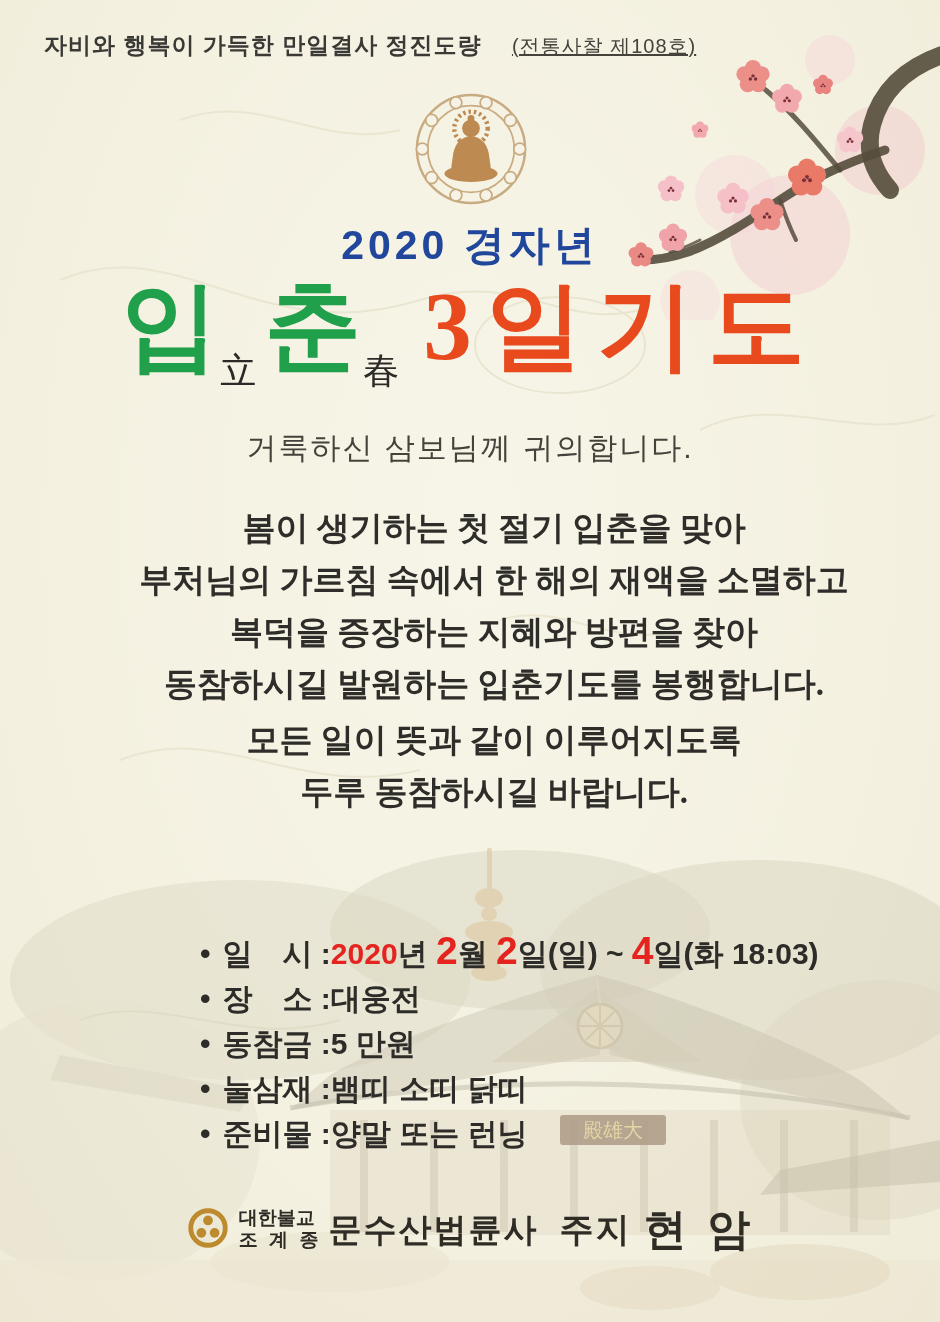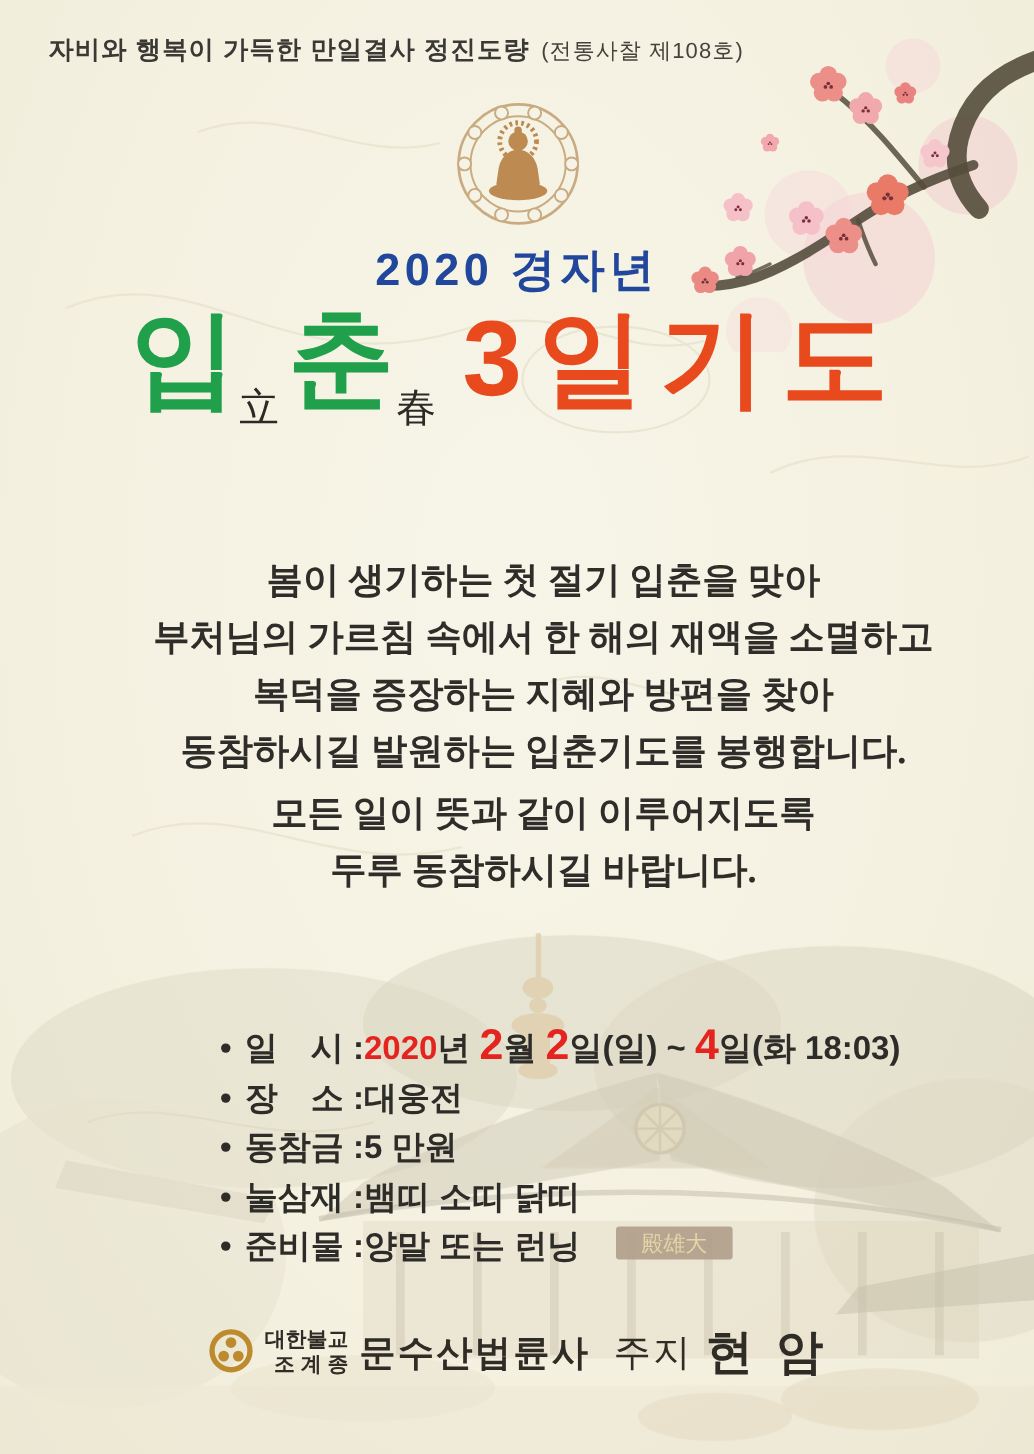--- a/index.html
+++ b/index.html
@@ -3,57 +3,57 @@
 <meta charset="utf-8">
 <style>
   html,body{margin:0;padding:0;}
   body{width:940px;height:1322px;font-family:"Liberation Sans",sans-serif;}
   .poster{position:relative;width:940px;height:1322px;overflow:hidden;
           background:radial-gradient(ellipse at 50% 40%, #f7f5e8 0%, #f4f1e1 60%, #efecd9 100%);}
   .layer{position:absolute;left:0;top:0;}
 
   
   .tagline{position:absolute;left:44px;top:30px;font-size:23px;color:#3b3935;letter-spacing:1px;font-weight:600;white-space:nowrap;}
-  .tagline .badge{font-size:20px;font-weight:500;margin-left:3px;color:#45423c;}
+  .tagline .badge{font-size:20px;font-weight:500;margin-left:23px;color:#45423c;text-decoration:underline;}
 
   
   .emblem{position:absolute;left:412px;top:88px;width:118px;height:122px;}
 
   
   .year{position:absolute;left:0;top:218px;width:100%;text-align:center;
         font-size:41px;font-weight:800;color:#20479b;letter-spacing:4px;}
 
   
   .title{position:absolute;left:0;top:262px;width:100%;text-align:center;white-space:nowrap;}
   .title .t-green{font-size:97px;font-weight:800;color:#21a04b;}
   .title .t-hanja{display:inline-block;font-size:36px;color:#2b2a27;transform:translateY(24px);margin:0 8px 0 2px;font-family:"Liberation Serif",serif;}
-  .title .t-orange{font-size:97px;font-weight:800;color:#e8491d;letter-spacing:14px;margin-left:16px;}
+  .title .t-orange{font-size:97px;font-weight:800;color:#e8491d;letter-spacing:14px;margin-left:16px;font-family:Liberation Serif, serif;}
 
   .greeting{position:absolute;left:0;top:428px;width:100%;text-align:center;
             font-size:30px;color:#45423c;letter-spacing:2px;}
 
   .para{position:absolute;left:0;width:100%;text-align:center;color:#2f2d29;
         font-family:"Liberation Serif",serif;font-size:33px;line-height:52px;font-weight:600;padding-left:24px;}
   .para1{top:502px;}
   .para2{top:714px;}
 
   
   .details{position:absolute;left:200px;top:928px;font-size:30px;line-height:45px;color:#2e2c28;font-weight:600;white-space:nowrap;}
   .details .bullet{margin-right:12px;color:#2e2c28;}
   .details .value{}
   .details .rd{color:#e5231f;}
   .details .rdbig{color:#e5231f;font-size:39px;font-weight:800;}
 
   
   .footer{position:absolute;left:0;top:1198px;width:100%;height:64px;
           display:flex;justify-content:center;align-items:center;color:#2f2c26;}
   .footer .order-col{margin:0 10px 0 8px;font-size:19px;line-height:22px;font-weight:600;
-                     font-family:Liberation Sans, sans-serif;text-align:right;}
+                     font-family:Liberation Mono, monospace;text-align:left;}
   .footer .temple{font-size:33px;font-weight:800;letter-spacing:2px;}
-  .footer .role{font-size:34px;font-weight:400;margin-left:21px;letter-spacing:2px;}
+  .footer .role{font-size:34px;font-weight:700;margin-left:21px;letter-spacing:2px;}
   .footer .abbot{font-size:43px;font-weight:800;margin-left:12px;letter-spacing:5px;font-family:"Liberation Serif",serif;text-align:center;}
 
   .photo-svg{position:absolute;left:0;top:840px;}
   .blossom-svg{position:absolute;right:0;top:0;}
 </style>
 </head>
 <body>
 
 <div class="poster">
 
@@ -196,20 +196,21 @@
       </g>
     </svg>
   </div>
 
   <div class="year">2020 경자년</div>
 
   <div class="title">
     <span class="t-green">입</span><span class="t-hanja">立</span><span class="t-green">춘</span><span class="t-hanja">春</span><span class="t-orange">3일기도</span>
   </div>
 
+  <div class="greeting">거룩하신 삼보님께 귀의합니다.</div>
 
   <div class="para para1">
     <div>봄이 생기하는 첫 절기 입춘을 맞아</div>
     <div>부처님의 가르침 속에서 한 해의 재액을 소멸하고</div>
     <div>복덕을 증장하는 지혜와 방편을 찾아</div>
     <div>동참하시길 발원하는 입춘기도를 봉행합니다.</div>
   </div>
 
   <div class="para para2">
     <div>모든 일이 뜻과 같이 이루어지도록</div>

